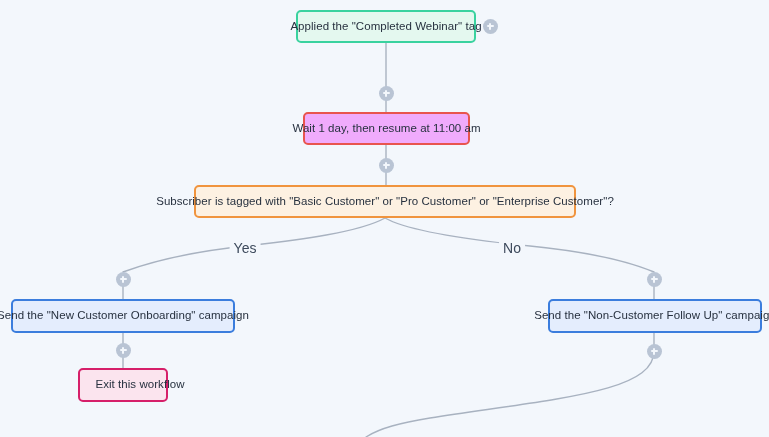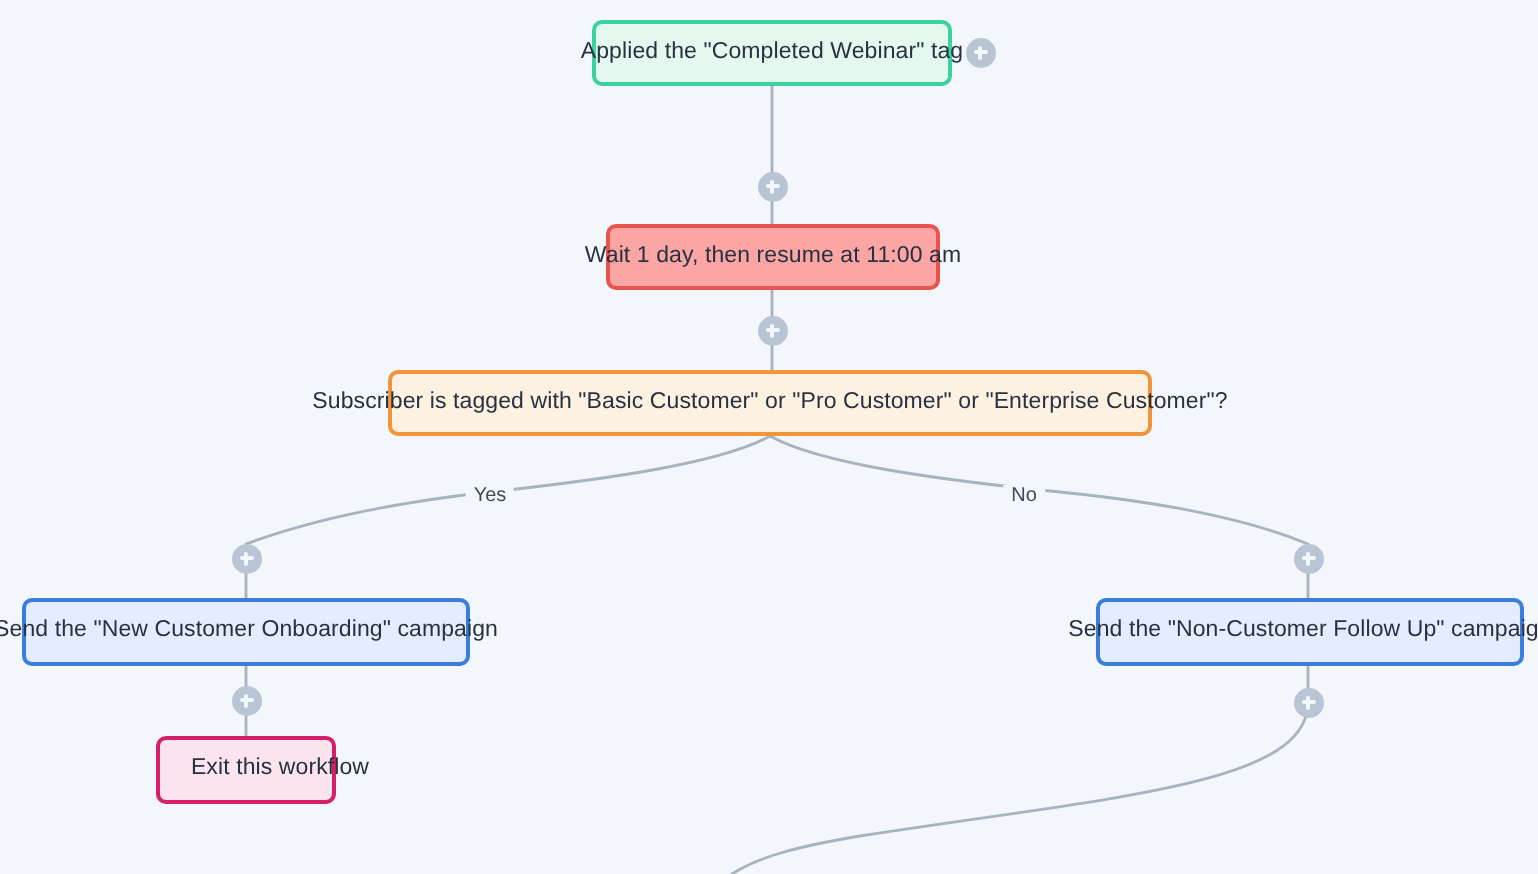--- a/index.html
+++ b/index.html
@@ -81,21 +81,21 @@
   .plus::before {
     width: 7px;
     height: 1.6px;
   }
   .plus::after {
     width: 1.6px;
     height: 7px;
   }
   .branch-label {
     position: absolute;
-    font-size: 10px;
+    font-size: 14px;
     color: #3d4a5c;
     background: #f3f7fc;
     padding: 0 4px;
     white-space: nowrap;
   }
 </style>
 </head>
 <body>
 
 <div id="canvas">
@@ -110,21 +110,21 @@
       <path d="M 654,286 L 654,299"></path>
       <path d="M 123,333 L 123,368"></path>
       <path d="M 654,333 L 654,351 C 654,392 560,398 430,418 C 400,423 380,428 366,437"></path>
     </g>
   </svg>
 
   <div class="node node-trigger" id="node-trigger" style="left: 296px; top: 10px; width: 180px; height: 33px; background: rgb(228, 248, 239); border-color: rgb(58, 210, 159);">
     <span>Applied the "Completed Webinar" tag</span>
   </div>
 
-  <div class="node node-delay" id="node-delay" style="left: 303px; top: 112px; width: 167px; height: 33px; background: #fca5a5; border-color: rgb(232, 85, 78);">
+  <div class="node node-delay" id="node-delay" style="left: 303px; top: 112px; width: 167px; height: 33px; background: #f0abfc; border-color: rgb(232, 85, 78);">
     <span>Wait 1 day, then resume at 11:00 am</span>
   </div>
 
   <div class="node node-condition" id="node-condition" style="left: 194px; top: 185px; width: 382px; height: 33px; background: rgb(253, 241, 226); border-color: rgb(240, 148, 62);">
     <span>Subscriber is tagged with "Basic Customer" or "Pro Customer" or "Enterprise Customer"?</span>
   </div>
 
   <div class="node node-action" id="node-action-yes" style="left: 11px; top: 299px; width: 224px; height: 34px; background: rgb(228, 237, 253); border-color: rgb(59, 125, 221);">
     <span>Send the "New Customer Onboarding" campaign</span>
   </div>

